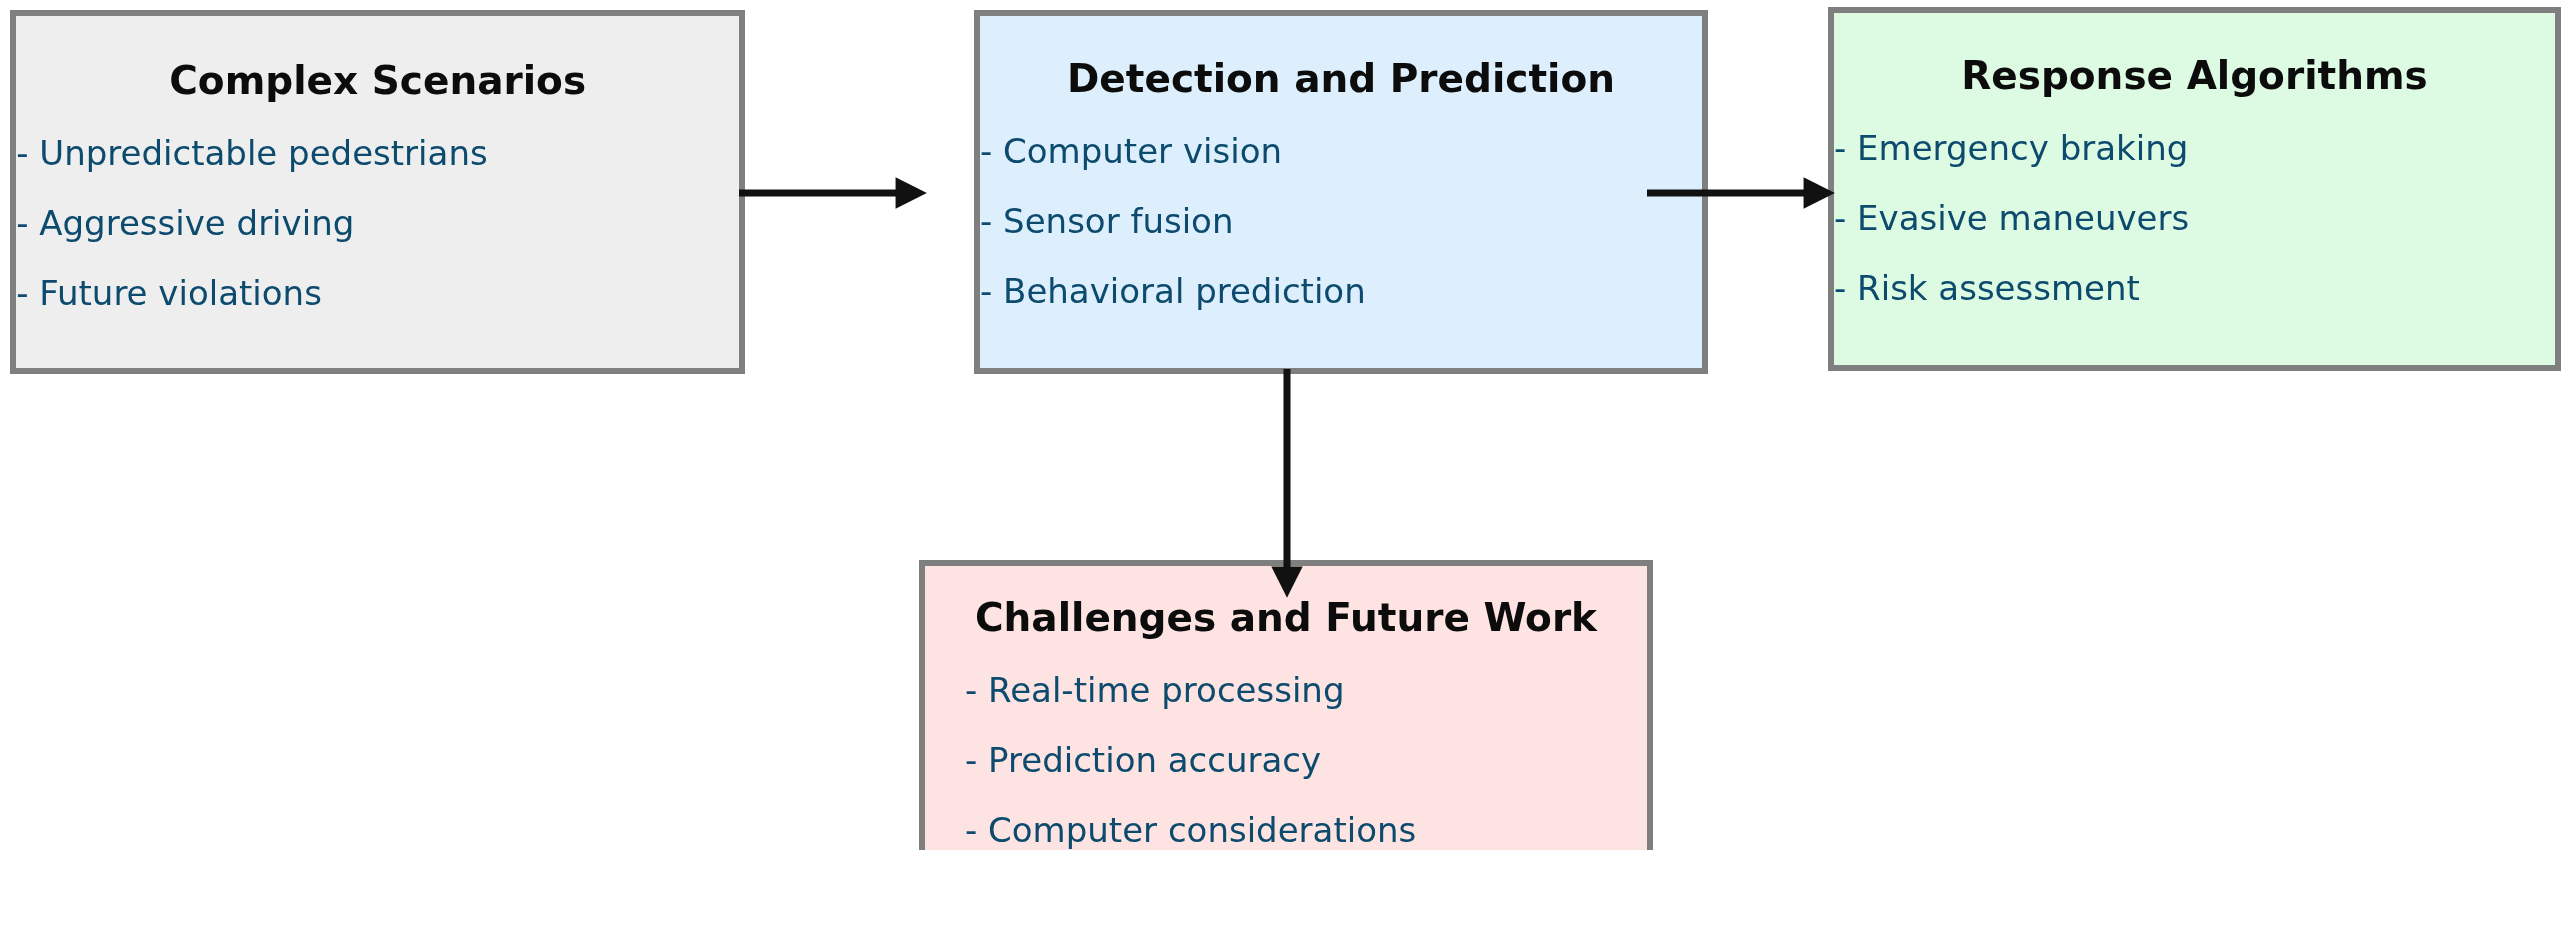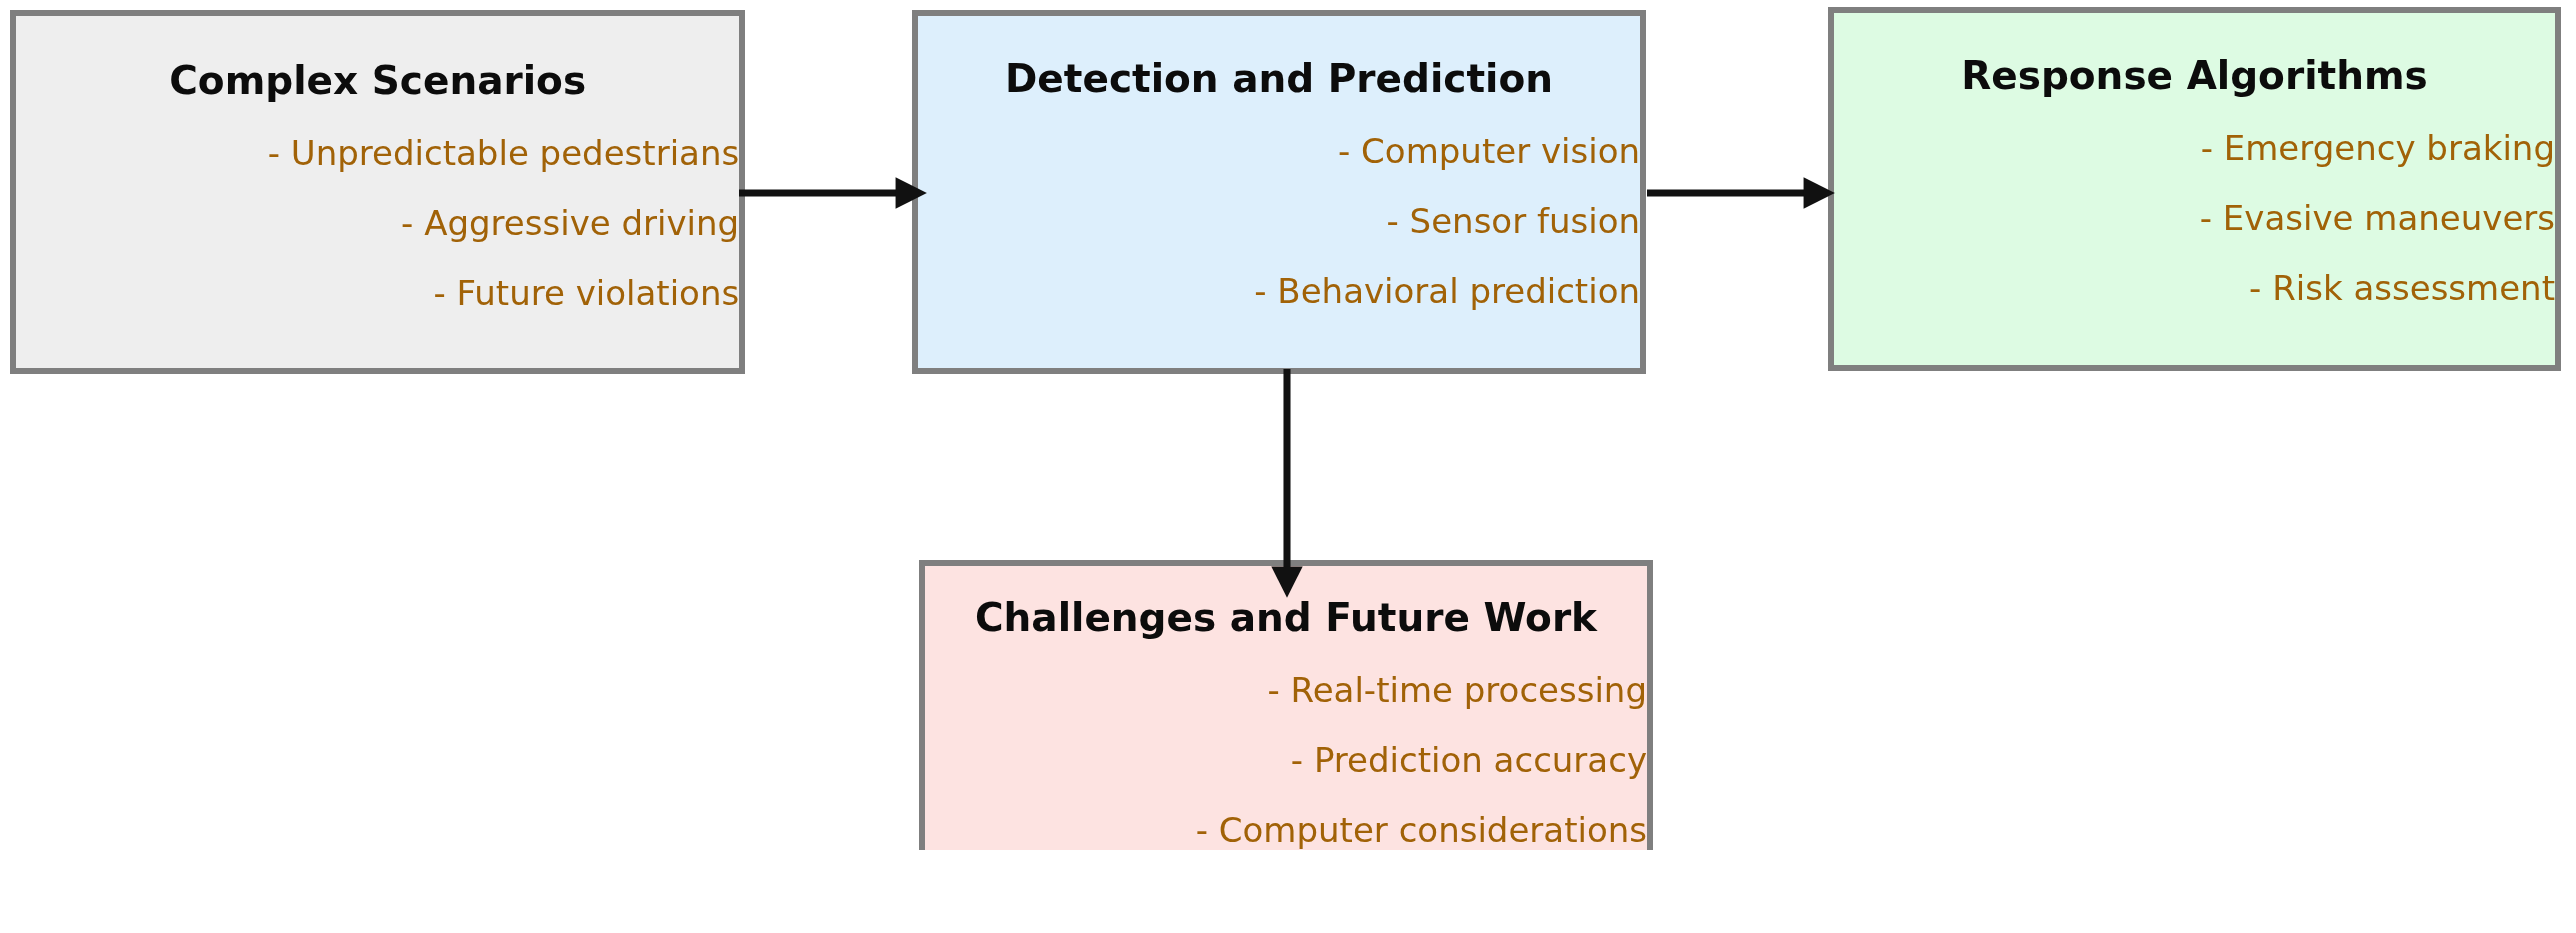--- a/index.html
+++ b/index.html
@@ -40,41 +40,41 @@
   .node-list {
     list-style: none;
     margin: 0;
     padding: 0;
     width: 100%;
     text-align: center;
   }
   .node-list li {
     font-size: 34px;
     font-weight: normal;
-    color: #a16207;
+    color: #0c4a6e;
     line-height: 1.0;
     white-space: nowrap;
-    text-align: right;
+    text-align: left;
   }
 
   
   #node-complex-scenarios {
     left: 10.2px;
     top: 10.2px;
     width: 735px;
     height: 364px;
     background: #eeeeee;
   }
   #node-complex-scenarios .node-title { margin-top: 45px; }
   #node-complex-scenarios .node-list  { margin-top: 36px; }
   #node-complex-scenarios .node-list li { margin-bottom: 36px; }
 
   
   #node-detection-prediction {
-    left: 912px;
+    left: 974px;
     top: 10.2px;
     width: 734px;
     height: 364px;
     background: #ddeffc;
   }
   #node-detection-prediction .node-title { margin-top: 43px; }
   #node-detection-prediction .node-list  { margin-top: 36px; }
   #node-detection-prediction .node-list li { margin-bottom: 36px; }
 
   

